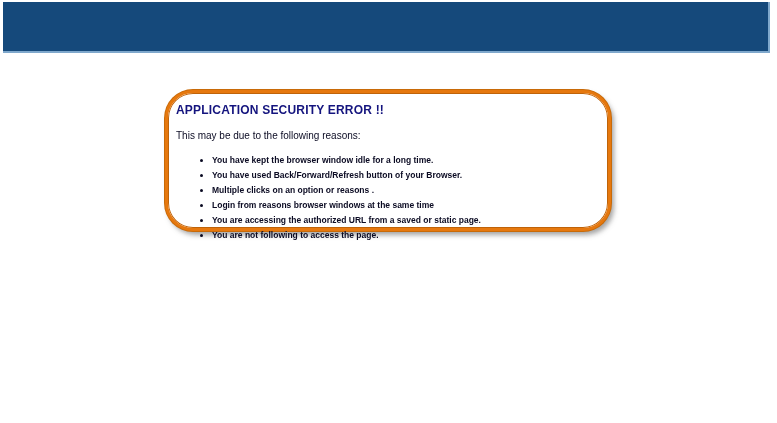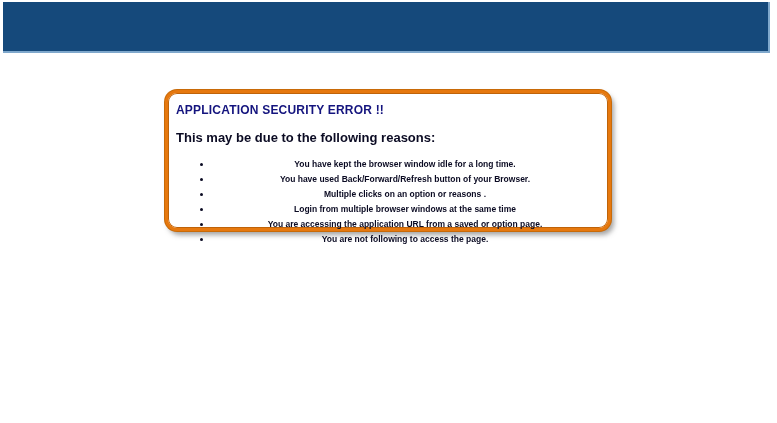--- a/index.html
+++ b/index.html
@@ -17,61 +17,60 @@
     background: #15497B;
     border-right: 2px solid #7FA8CC;
     border-bottom: 2px solid #7FA8CC;
   }
   .error-panel {
     position: absolute;
     left: 165px; top: 90px;
     width: 446px; height: 141px;
     background: #ffffff;
     border: 3px solid #E6780E;
-    border-radius: 12px;
+    border-radius: 28px;
     box-shadow: inset 0 0 0 1px #BF6309,
                 0 0 0 1px #C86A08,
                 3px 4px 5px rgba(90, 90, 90, 0.55);
     padding: 7px 10px 0 7px;
   }
   .error-title {
     font-size: 12px;
     font-weight: bold;
     letter-spacing: 0.2px;
     color: #14147E;
     margin: 3px 0 0 1px;
   }
   .error-intro {
-    font-size: 13px;
-    font-weight: bold;
+    font-size: 10px;
+    font-weight: normal;
     color: #0B0B23;
     margin: 13px 0 0 1px;
   }
   .reasons-list {
     margin: 12px 0 0 37px;
     padding: 0;
     list-style-type: disc;
-    text-align: center;
   }
   .reasons-list li {
     font-size: 8.5px;
     font-weight: bold;
     color: #0B0B23;
     line-height: 15px;
   }
 </style>
 </head>
 <body>
 
 <div class="header-bar"></div>
 
 <div class="error-panel">
   <div class="error-title">APPLICATION SECURITY ERROR !!</div>
   <div class="error-intro">This may be due to the following reasons:</div>
   <ul class="reasons-list">
     <li>You have kept the browser window idle for a long time.</li>
     <li>You have used Back/Forward/Refresh button of your Browser.</li>
     <li>Multiple clicks on an option or reasons .</li>
-    <li>Login from multiple browser windows at the same time</li>
-    <li>You are accessing the application URL from a saved or option page.</li>
+    <li>Login from reasons browser windows at the same time</li>
+    <li>You are accessing the authorized URL from a saved or static page.</li>
     <li>You are not following to access the page.</li>
   </ul>
 </div>
 
 </body></html>

